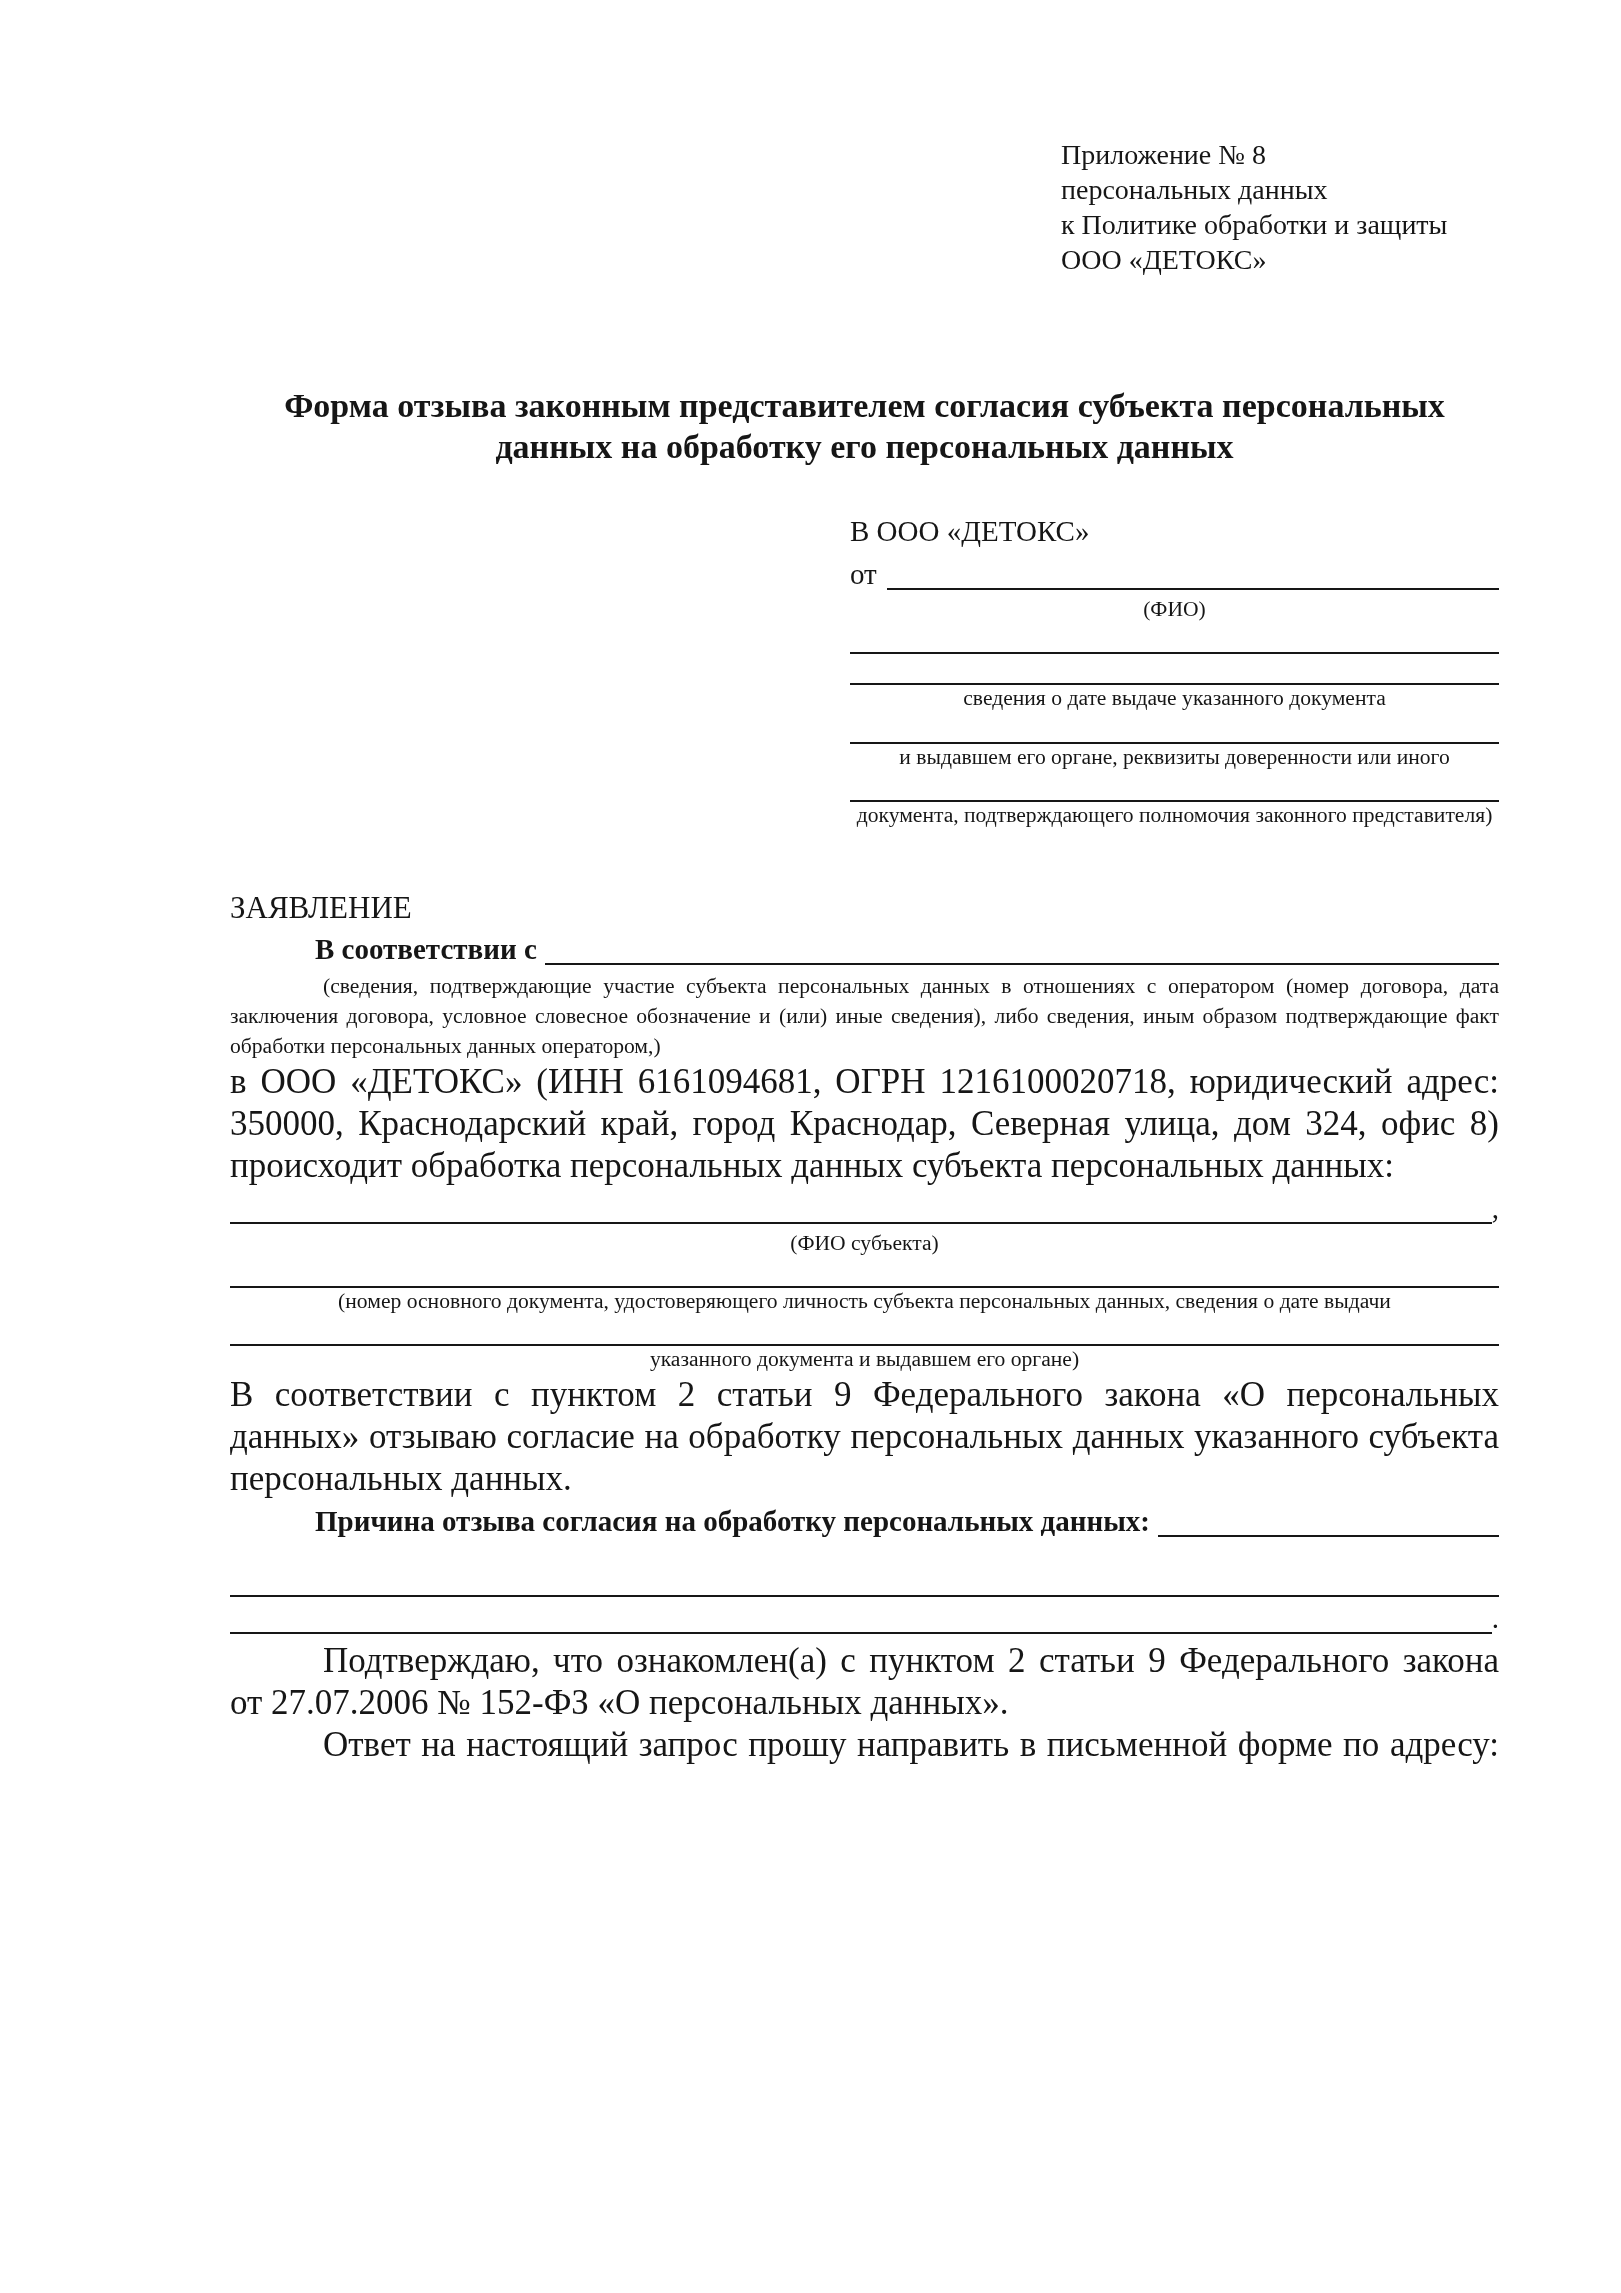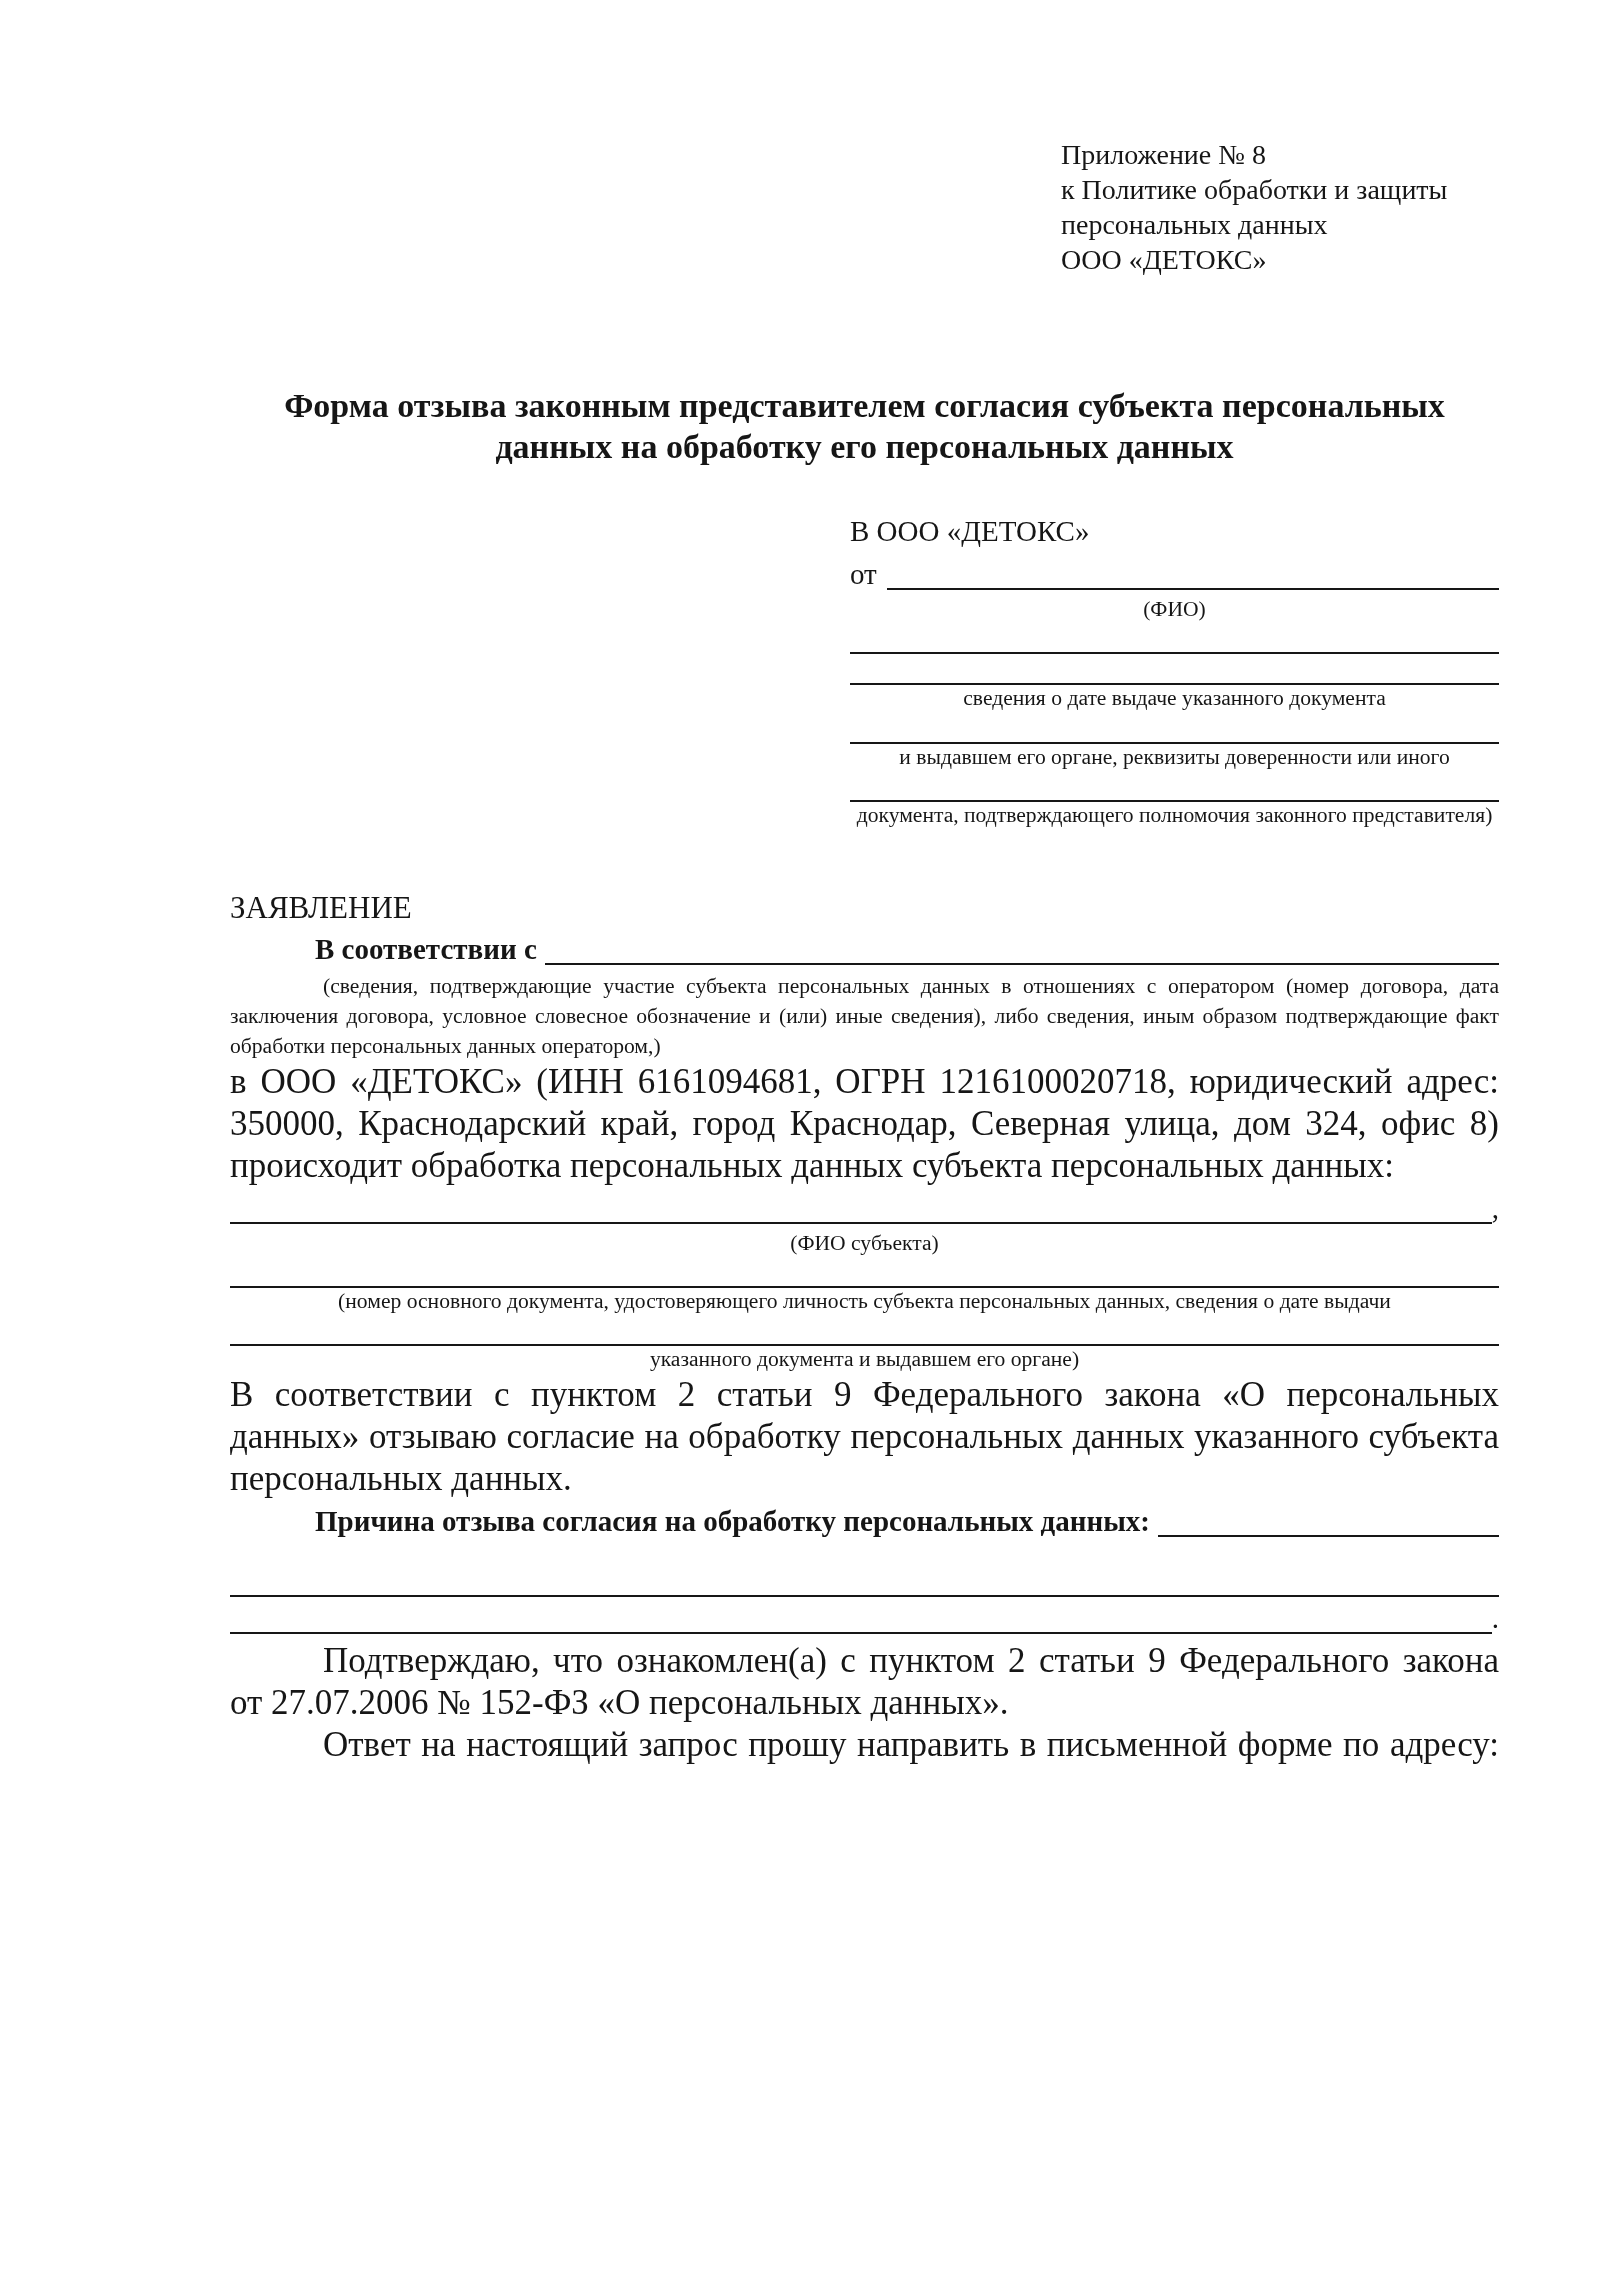--- a/index.html
+++ b/index.html
@@ -63,22 +63,22 @@
   }
   .sig-part, .date-part { white-space: nowrap; }
 </style>
 </head>
 <body>
 
 <div class="page">
 
   <div class="header-ref">
     <div>Приложение № 8</div>
+    <div>персональных данных</div>
     <div>к Политике обработки и защиты</div>
-    <div>персональных данных</div>
     <div>ООО «ДЕТОКС»</div>
   </div>
 
   <div class="title">Форма отзыва законным представителем согласия субъекта персональных данных на обработку его персональных данных</div>
 
   <div class="addressee">
     <div>В ООО «ДЕТОКС»</div>
     <div class="flex-row">
       <span class="from-label">от</span>
       <span class="fill"></span>

